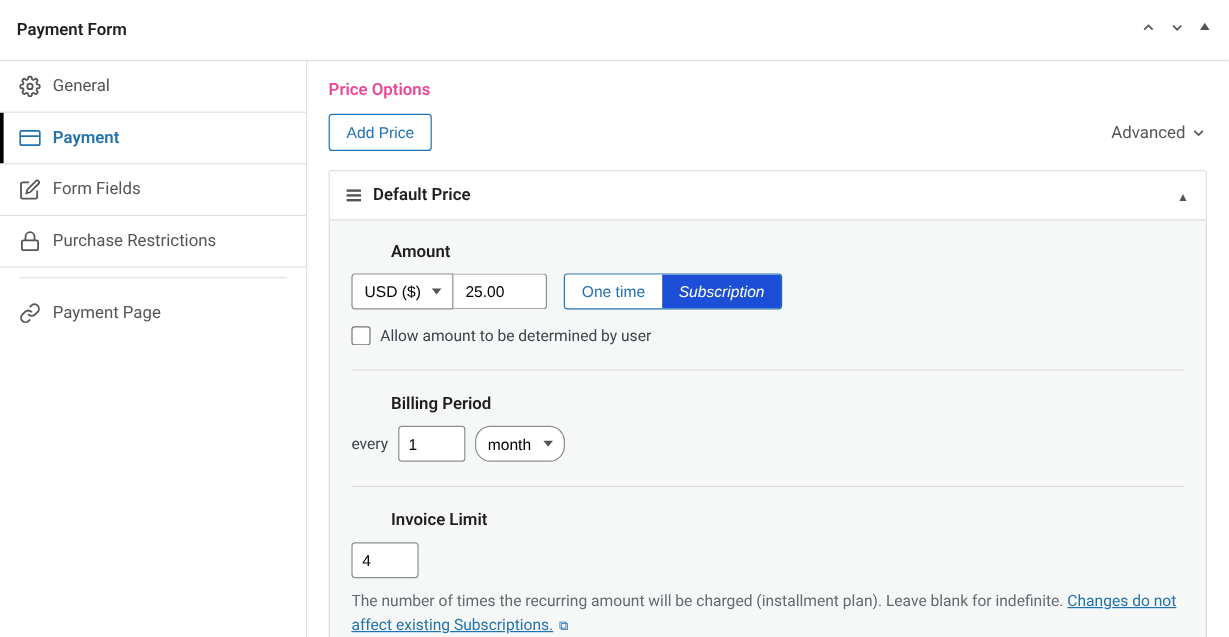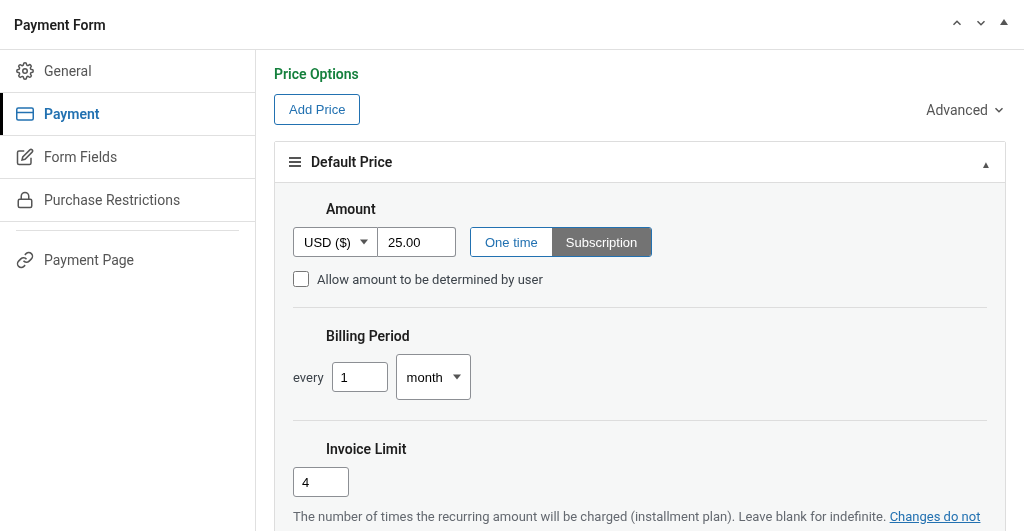--- a/index.html
+++ b/index.html
@@ -42,21 +42,21 @@
     }
     .sidebar-item.active {
       color: #2271b1;
       font-weight: 600;
       border-left: 3px solid #000000;
       padding-left: 13px;
     }
     .sidebar-item svg { width: 18px; height: 18px; flex-shrink: 0; }
     .sidebar-divider { border: none; border-top: 1px solid #e0e0e0; margin: 8px 16px; }
     .content { flex: 1; padding: 16px 18px; overflow-y: auto; }
-    .section-title { font-size: 14px; font-weight: 600; margin-bottom: 12px; color: #15803d; }
+    .section-title { font-size: 14px; font-weight: 600; margin-bottom: 12px; color: #ec4899; }
     .toolbar {
       display: flex;
       justify-content: space-between;
       align-items: center;
       margin-bottom: 16px;
     }
     .btn-outline {
       border: 1px solid #2271b1;
       color: #2271b1;
       background: #fff;
@@ -122,42 +122,42 @@
     .toggle-group { display: flex; border: 1px solid #2271b1; border-radius: 3px; overflow: hidden; }
     .toggle-btn {
       padding: 6px 14px;
       font-size: 13px;
       cursor: pointer;
       background: #fff;
       color: #2271b1;
       border: none;
       height: 28px;
     }
-    .toggle-btn.active { background: #737373; color: #fff; }
+    .toggle-btn.active { background: #1d4ed8; color: #fff; font-style: italic; }
     .checkbox-row { display: flex; align-items: center; gap: 8px; margin-top: 6px; }
     .checkbox-row input { width: 16px; height: 16px; }
     .checkbox-row label { font-size: 13px; color: #3c434a; }
     .hr { border: none; border-top: 1px solid #ddd; margin: 20px 0; }
     .inline-label { font-size: 13px; color: #3c434a; }
     .small-input {
       border: 1px solid #8c8f94;
       padding: 6px 8px;
       font-size: 13px;
       border-radius: 3px;
       width: 56px;
       height: 30px;
     }
     .period-select {
       border: 1px solid #8c8f94;
       background: #fff;
       padding: 6px 26px 6px 10px;
       font-size: 13px;
-      border-radius: 3px;
+      border-radius: 13px;
       appearance: none;
-      height: 46px;
+      height: 30px;
     }
     .help-text { font-size: 13px; color: #646970; margin-top: 10px; line-height: 1.5; }
     .help-text a, .link { color: #2271b1; text-decoration: underline; cursor: pointer; }
     .ext-icon { color: #2271b1; font-size: 11px; margin-left: 2px; }
   </style>
 </head>
 <body>
 
 <div class="panel-header">
   <div class="panel-title">Payment Form</div>

